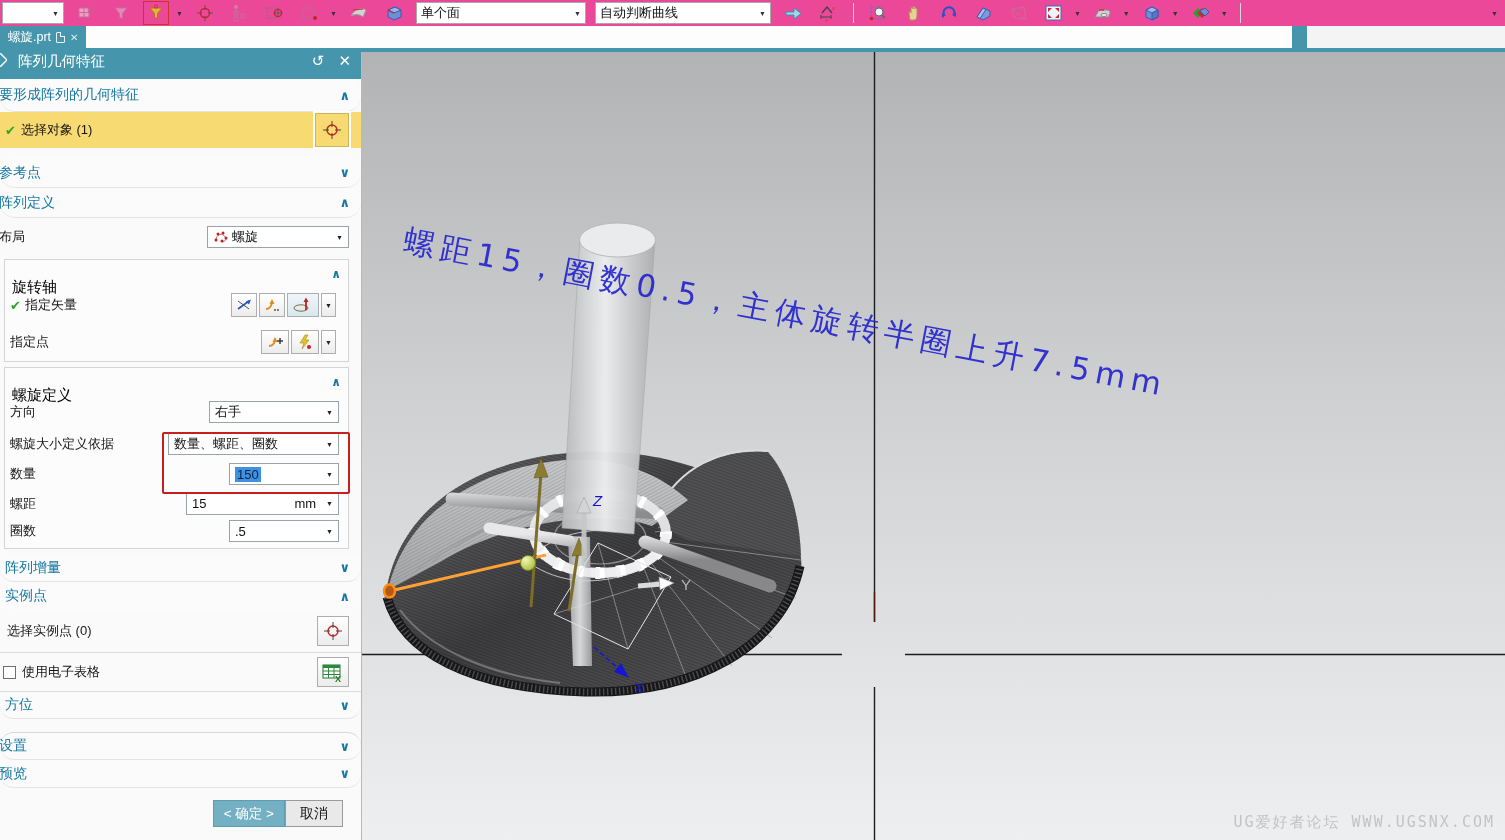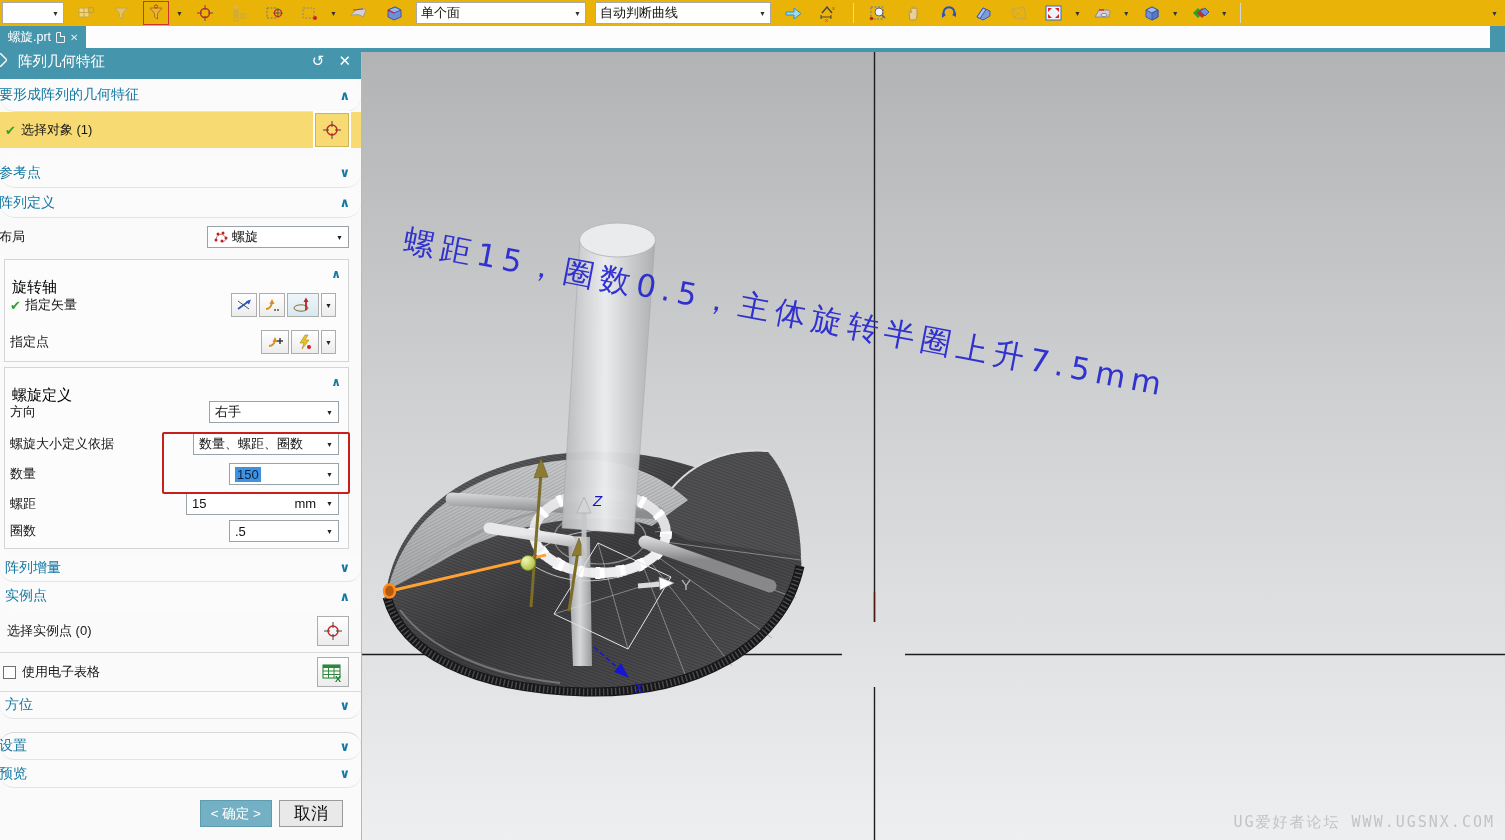--- a/index.html
+++ b/index.html
@@ -1,32 +1,32 @@
 <!DOCTYPE html>
 <html><head>
 <meta charset="utf-8">
 <style>
   html,body{margin:0;padding:0;width:1505px;height:840px;overflow:hidden;
     font-family:"Liberation Sans","DejaVu Sans",sans-serif;background:#f4f4f5;}
   *{box-sizing:border-box;}
 
   
-  .toolbar{position:absolute;left:0;top:0;width:1505px;height:26px;background:#eab308;
+  .toolbar{position:absolute;left:0;top:0;width:1505px;height:26px;background:#ec4899;
     display:flex;align-items:center;gap:9px;padding:0 2px;}
   .tbtn{width:26px;height:24px;display:flex;align-items:center;justify-content:center;border:1px solid transparent;}
   .tbtn.boxed{border:1px solid #c33;}
   .tbtn.dis{opacity:.45;filter:grayscale(.6);}
   .tsep{width:1px;height:20px;background:#d6d6d8;margin:0 3px;}
   .tarr{font-size:7px;color:#333;margin-left:-2px;}
   .tcombo{height:22px;border:1px solid #a9a9aa;background:#fff;display:flex;align-items:center;
     font-size:13px;padding:0 4px;color:#111;}
   .tcombo .tarr{margin-left:auto;}
 
   
-  .tabstrip{position:absolute;left:0;top:26px;width:1505px;height:22px;background:#fdfdfd;display:flex;justify-content:flex-end;}
+  .tabstrip{position:absolute;left:0;top:26px;width:1307px;height:22px;background:#fdfdfd;display:flex;justify-content:flex-end;}
   .tab{height:22px;background:#4596ac;color:#fff;display:flex;align-items:center;gap:5px;
     padding:0 8px;font-size:12.5px;}
   .tab .doc{width:9px;height:11px;border:1px solid #e8f2f5;border-radius:1px;position:relative;}
   .tab .doc:after{content:"";position:absolute;right:-1px;top:-1px;width:4px;height:4px;background:#4596ac;border-left:1px solid #e8f2f5;border-bottom:1px solid #e8f2f5;}
   .tab .x{color:#d9ecf1;font-size:10px;}
   .tabstrip .endblock{margin-left:auto;width:15px;height:22px;background:#4596ac;}
   .tealbar{position:absolute;left:0;top:48px;width:1505px;height:4px;background:#4596ac;}
 
   
   .dialog{position:absolute;left:0;top:52px;width:362px;height:788px;background:#fafafa;
@@ -54,24 +54,24 @@
   .fld{display:flex;align-items:center;border:1px solid #9aa3a8;background:#fff;height:22px;
     font-size:13px;color:#111;padding:0 5px;}
   .grp{border:1px solid #d5d5d5;margin:3px 12px 5px 4px;background:#fcfcfc;}
   .grph{display:flex;align-items:center;height:27px;padding:0 7px;}
   .grph .t{color:#000000;font-size:15px;flex:1;margin-top:28px;}
   .grph .chev{color:#1578a2;font-size:12px;font-weight:bold;}
   .ibtn{height:24px;border:1px solid #adadad;background:linear-gradient(#ffffff,#ececec);
     display:flex;align-items:center;justify-content:center;padding:0 2px;}
   .ibtn.dd{width:15px;}
   .ibtn .arr{font-size:7px;color:#222;}
-  .btnrow{display:flex;justify-content:flex-end;gap:7px;padding:12px 18px 0 0;}
+  .btnrow{display:flex;justify-content:flex-end;padding:12px 18px 0 0;}
   .okbtn{background:#74b0c3;border:1px solid #5e9cb0;color:#fff;font-size:13.5px;height:27px;
     padding:0 10px;display:flex;align-items:center;}
-  .cancelbtn{background:#e9e9e9;border:1px solid #9a9a9a;color:#111;font-size:17px;height:27px;
+  .cancelbtn{background:#e9e9e9;border:1px solid #9a9a9a;color:#111;font-size:14px;height:27px;
     padding:0 14px;display:flex;align-items:center;}
   .redbox{position:absolute;left:162px;top:380px;width:188px;height:62px;border:2px solid #c81e1e;
     border-radius:2px;pointer-events:none;}
   .sep{height:1px;background:#dcdcdc;}
   .checkbox{width:13px;height:13px;border:1px solid #6f6f6f;background:#fff;margin-left:-4px;margin-right:6px;}
 
   
   .viewport{position:absolute;left:362px;top:52px;width:1143px;height:788px;overflow:hidden;
     background:linear-gradient(180deg,#b1b3b5 0%,#cfd1d3 45%,#edeff0 100%);}
   .vp-svg{position:absolute;left:0;top:0;}
@@ -386,21 +386,21 @@
     </div>
     <div class="row" style="height:34px;padding-left:5px;padding-right:9px">
       <span class="lbl">方向</span>
       <div class="combo" style="margin-left:auto;width:130px">
         <span>右手</span>
         <span class="arr">▼</span>
       </div>
     </div>
     <div class="row" style="height:30px;padding-left:5px;padding-right:9px">
       <span class="lbl">螺旋大小定义依据</span>
-      <div class="combo" style="margin-left:auto;width:146px">
+      <div class="combo" style="margin-left:auto;width:171px">
         <span>数量、螺距、圈数</span>
         <span class="arr">▼</span>
       </div>
     </div>
     <div class="row" style="height:30px;padding-left:5px;padding-right:9px">
       <span class="lbl">数量</span>
       <div class="fld" style="margin-left:auto;width:110px">
         <span style="background:#3f92e0;color:#06244a;padding:0 2px">150</span>
         <span class="arr">▼</span>
       </div>

